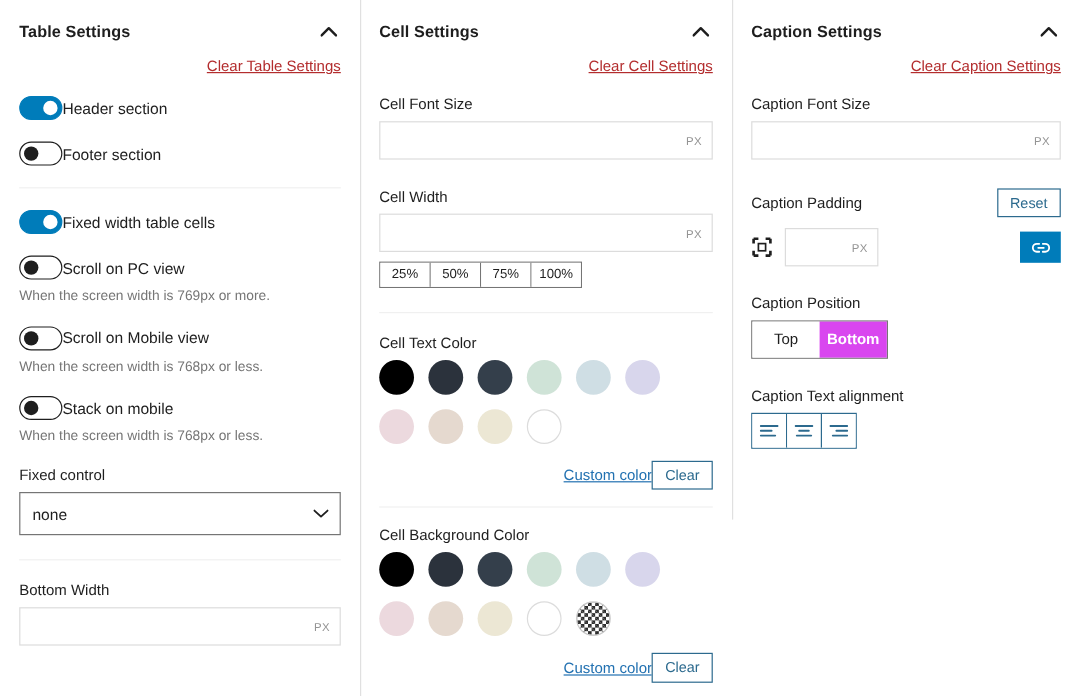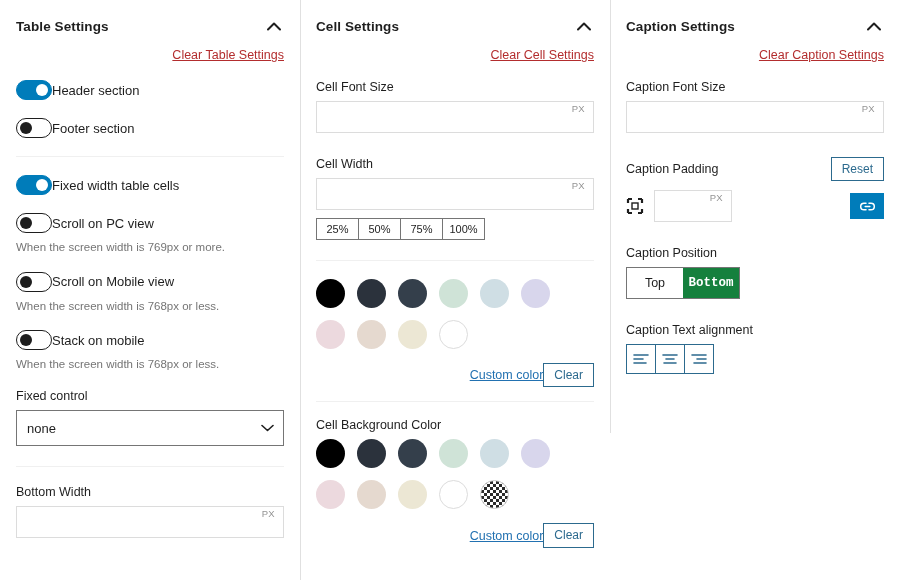--- a/index.html
+++ b/index.html
@@ -35,21 +35,21 @@
   .toggle.on .knob{right:3px;background:#ffffff;}
   .toggle.off .knob{left:3px;background:#1e1e1e;}
   .toggle-label{font-size:13px;color:#1e1e1e;}
   .help-text{font-size:11.5px;color:#757575;margin:-12px 0 16px 0;line-height:1.45;}
 
   .hr{height:1px;background:#f0f0f0;margin:4px 0 18px 0;}
 
   .field-label{font-size:12.5px;color:#1e1e1e;margin-bottom:7px;}
 
   .input-wrap{position:relative;height:32px;border:1px solid #dcdcdc;background:#fff;box-sizing:border-box;}
-  .input-wrap .unit{position:absolute;right:8px;bottom:18px;font-size:9.5px;color:#949494;letter-spacing:.3px;}
+  .input-wrap .unit{position:absolute;right:8px;bottom:8px;font-size:9.5px;color:#949494;letter-spacing:.3px;}
   .input-wrap input{width:100%;height:100%;border:0;outline:none;background:transparent;
     font-family:inherit;font-size:13px;color:#1e1e1e;box-sizing:border-box;padding:0 30px 0 8px;}
 
   .select-wrap{position:relative;height:36px;border:1px solid #757575;background:#fff;box-sizing:border-box;display:flex;align-items:center;padding:0 10px;cursor:pointer;}
   .select-wrap .sel-val{font-size:13px;color:#1e1e1e;}
   .select-wrap .sel-chev{position:absolute;right:9px;top:50%;transform:translateY(-50%);display:flex;}
 
   .pct-group{display:flex;margin-top:8px;width:169px;border:1px solid #757575;box-sizing:border-box;height:22px;}
   .pct-btn{flex:1;display:flex;align-items:center;justify-content:center;font-size:11px;color:#1e1e1e;border-right:1px solid #757575;cursor:pointer;background:#fff;}
   .pct-btn:last-child{border-right:0;}
@@ -71,21 +71,21 @@
     padding:4px 10px;cursor:pointer;font-family:inherit;line-height:1.2;}
 
   .pad-head{display:flex;align-items:center;justify-content:space-between;margin-bottom:9px;}
   .pad-row{display:flex;align-items:center;gap:10px;}
   .pad-icon{width:18px;height:18px;flex:0 0 auto;}
   .pad-input{width:78px;}
   .link-btn{width:34px;height:26px;background:#007cba;display:flex;align-items:center;justify-content:center;cursor:pointer;color:#fff;}
 
   .seg-group{display:flex;border:1px solid #757575;box-sizing:border-box;width:114px;height:32px;justify-content:flex-end;}
   .seg{flex:1;display:flex;align-items:center;justify-content:center;font-size:12.5px;cursor:pointer;background:#fff;color:#1e1e1e;}
-  .seg.active{background:#15803d;color:#fff;font-weight:700;font-family:Liberation Mono, monospace;}
+  .seg.active{background:#d946ef;color:#fff;font-weight:700;}
 
   .align-group{display:flex;border:1px solid #2c6a8e;box-sizing:border-box;width:88px;height:30px;}
   .align-btn{flex:1;display:flex;align-items:center;justify-content:center;border-right:1px solid #2c6a8e;cursor:pointer;background:#fff;}
   .align-btn:last-child{border-right:0;}
   .mt20{margin-top:20px;}
   .mt24{margin-top:24px;}
 </style>
 </head>
 <body>
 
@@ -204,20 +204,21 @@
 
     <div class="pct-group">
       <span class="pct-btn">25%</span>
       <span class="pct-btn">50%</span>
       <span class="pct-btn">75%</span>
       <span class="pct-btn">100%</span>
     </div>
 
     <div class="hr mt20"></div>
 
+    <div class="field-label">Cell Text Color</div>
     <div class="sw-grid">
       <span class="sw" style="background:#000000"></span>
       <span class="sw" style="background:#2b323c"></span>
       <span class="sw" style="background:#343f4b"></span>
       <span class="sw" style="background:#cfe3d7"></span>
       <span class="sw" style="background:#cfdee4"></span>
       <span class="sw" style="background:#d8d6ec"></span>
       <span class="sw" style="background:#ecd9de"></span>
       <span class="sw" style="background:#e5d9cf"></span>
       <span class="sw" style="background:#ece7d4"></span>

